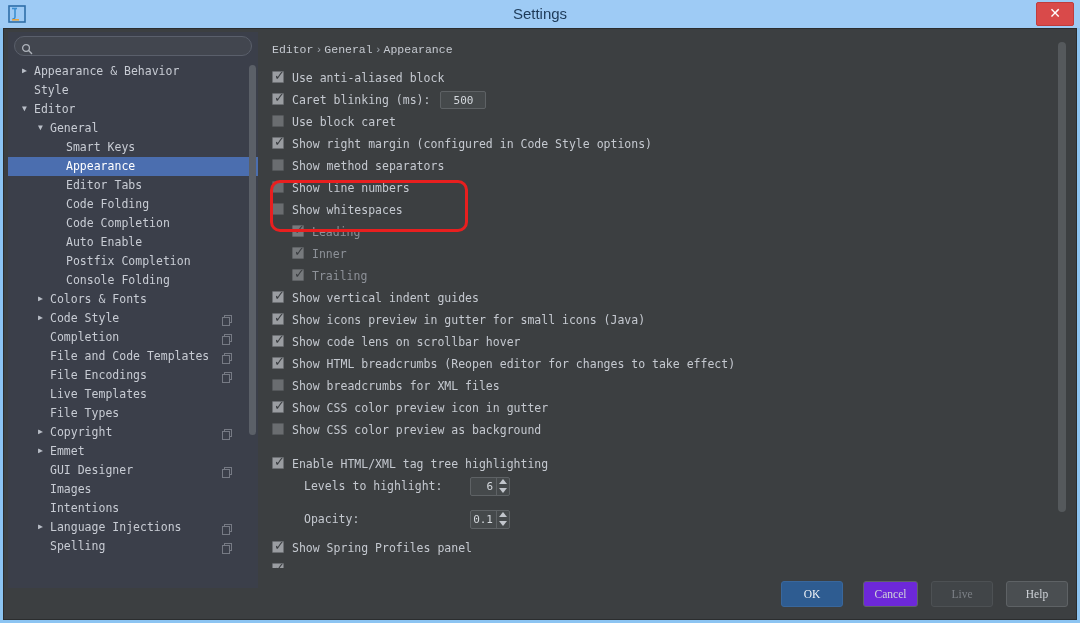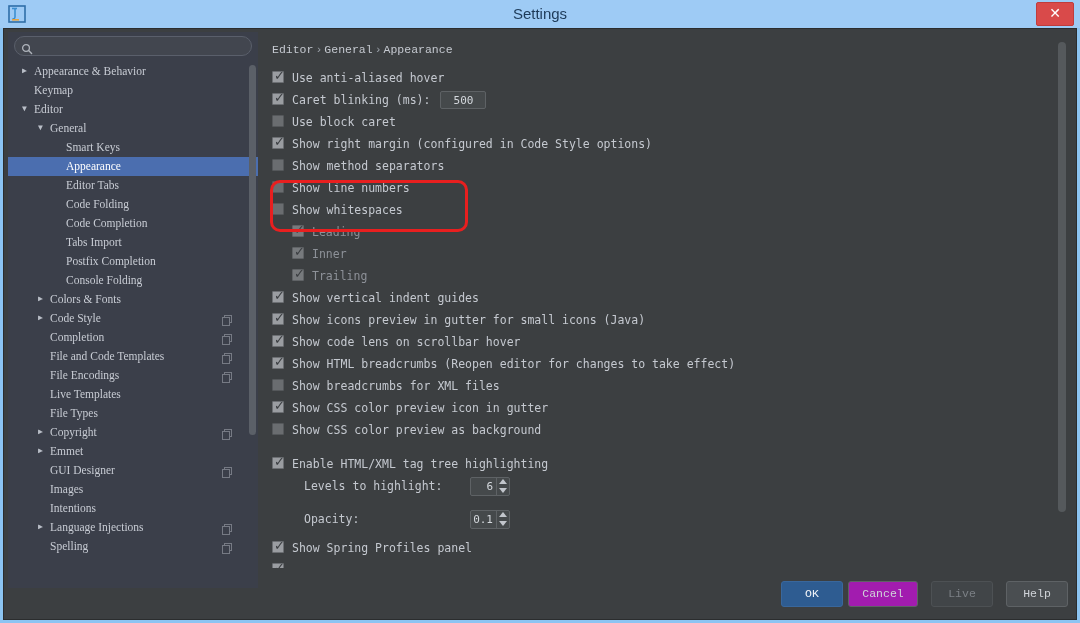--- a/index.html
+++ b/index.html
@@ -55,21 +55,21 @@
     position:relative;height:19px;line-height:19px;white-space:nowrap;
     color:#c8ccd4;font-family:"DejaVu Sans Mono","Liberation Mono",monospace;font-size:11.5px;
     cursor:pointer;
   }
   .tree-row.sel{background:#4b6eaf;color:#ffffff;}
   .tw{
     display:inline-block;width:9px;text-align:center;color:#b9bec7;font-size:8px;
     vertical-align:middle;position:relative;top:-1px;
   }
   .tw.blank{color:transparent;}
-  .tlabel{display:inline-block;vertical-align:middle;font-family:Liberation Serif, serif;}
+  .tlabel{display:inline-block;vertical-align:middle;}
   .pico{
     position:absolute;right:26px;top:4px;width:10px;height:11px;opacity:.42;
   }
   .sb-scroll{
     position:absolute;right:2px;top:30px;width:7px;height:525px;background:transparent;
   }
   .sb-thumb{
     position:absolute;left:0;top:3px;width:7px;height:370px;
     background:#5b6068;border-radius:4px;cursor:pointer;
   }
@@ -144,24 +144,24 @@
     position:absolute;left:266px;top:151px;width:198px;height:52px;
     border:3px solid #e81f1f;border-radius:10px;box-sizing:border-box;
     pointer-events:none;
   }
 
   
   .btnbar{position:absolute;left:0;bottom:4px;width:1074px;height:34px;}
   .btn{
     position:absolute;top:0;height:26px;line-height:24px;box-sizing:border-box;
     border-radius:3px;text-align:center;cursor:pointer;
-    font-family:Liberation Mono, monospace;font-size:11.5px;
+    font-family:Liberation Serif, serif;font-size:11.5px;
   }
   .btn.ok{right:235px;width:62px;background:#2e5c91;border:1px solid #39679c;color:#f0f3f7;}
-  .btn.cancel{right:160px;width:70px;background:#a21caf;border:1px solid #5e6265;color:#d0d4d9;}
+  .btn.cancel{right:160px;width:55px;background:#6d28d9;border:1px solid #5e6265;color:#d0d4d9;}
   .btn.apply{right:85px;width:62px;background:#414548;border:1px solid #4d5154;color:#7c8086;}
   .btn.help{right:10px;width:62px;background:#4a4e51;border:1px solid #5e6265;color:#d0d4d9;}
 </style>
 </head>
 <body>
 
 <div class="window">
 
   <div class="titlebar">
     <div class="app-icon">
@@ -186,29 +186,29 @@
           <svg width="12" height="12" viewBox="0 0 12 12">
             <circle cx="5" cy="5" r="3.4" fill="none" stroke="#aeb3bb" stroke-width="1.3"></circle>
             <path d="M7.6 7.6 L10.6 10.6" stroke="#aeb3bb" stroke-width="1.4" stroke-linecap="round"></path>
           </svg>
         </div>
         <input class="search-input" type="text" placeholder="" style="">
       </div>
 
       <div class="tree" id="tree">
           <div class="tree-row"><span style="display: inline-block; width: 12px;"></span><span class="tw">▶</span><span style="display: inline-block; width: 5px;"></span><span class="tlabel">Appearance &amp; Behavior</span></div>
-          <div class="tree-row"><span style="display: inline-block; width: 12px;"></span><span class="tw blank">▶</span><span style="display: inline-block; width: 5px;"></span><span class="tlabel">Keymap</span></div>
+          <div class="tree-row"><span style="display: inline-block; width: 12px;"></span><span class="tw blank">▶</span><span style="display: inline-block; width: 5px;"></span><span class="tlabel">Style</span></div>
           <div class="tree-row"><span style="display: inline-block; width: 12px;"></span><span class="tw">▼</span><span style="display: inline-block; width: 5px;"></span><span class="tlabel">Editor</span></div>
           <div class="tree-row"><span style="display: inline-block; width: 28px;"></span><span class="tw">▼</span><span style="display: inline-block; width: 5px;"></span><span class="tlabel">General</span></div>
           <div class="tree-row"><span style="display: inline-block; width: 44px;"></span><span class="tw blank">▶</span><span style="display: inline-block; width: 5px;"></span><span class="tlabel">Smart Keys</span></div>
           <div class="tree-row sel"><span style="display: inline-block; width: 44px;"></span><span class="tw blank">▶</span><span style="display: inline-block; width: 5px;"></span><span class="tlabel">Appearance</span></div>
           <div class="tree-row"><span style="display: inline-block; width: 44px;"></span><span class="tw blank">▶</span><span style="display: inline-block; width: 5px;"></span><span class="tlabel">Editor Tabs</span></div>
           <div class="tree-row"><span style="display: inline-block; width: 44px;"></span><span class="tw blank">▶</span><span style="display: inline-block; width: 5px;"></span><span class="tlabel">Code Folding</span></div>
           <div class="tree-row"><span style="display: inline-block; width: 44px;"></span><span class="tw blank">▶</span><span style="display: inline-block; width: 5px;"></span><span class="tlabel">Code Completion</span></div>
-          <div class="tree-row"><span style="display: inline-block; width: 44px;"></span><span class="tw blank">▶</span><span style="display: inline-block; width: 5px;"></span><span class="tlabel">Tabs Import</span></div>
+          <div class="tree-row"><span style="display: inline-block; width: 44px;"></span><span class="tw blank">▶</span><span style="display: inline-block; width: 5px;"></span><span class="tlabel">Auto Enable</span></div>
           <div class="tree-row"><span style="display: inline-block; width: 44px;"></span><span class="tw blank">▶</span><span style="display: inline-block; width: 5px;"></span><span class="tlabel">Postfix Completion</span></div>
           <div class="tree-row"><span style="display: inline-block; width: 44px;"></span><span class="tw blank">▶</span><span style="display: inline-block; width: 5px;"></span><span class="tlabel">Console Folding</span></div>
           <div class="tree-row"><span style="display: inline-block; width: 28px;"></span><span class="tw">▶</span><span style="display: inline-block; width: 5px;"></span><span class="tlabel">Colors &amp; Fonts</span></div>
           <div class="tree-row"><span style="display: inline-block; width: 28px;"></span><span class="tw">▶</span><span style="display: inline-block; width: 5px;"></span><span class="tlabel">Code Style</span><span class="pico"><svg width="10" height="11" viewBox="0 0 10 11">
                 <rect x="2.5" y="0.5" width="7" height="7" fill="none" stroke="#c8ccd4" stroke-width="1"></rect>
                 <rect x="0.5" y="2.5" width="7" height="8" fill="#3b3f4a" stroke="#c8ccd4" stroke-width="1"></rect>
               </svg></span></div>
           <div class="tree-row"><span style="display: inline-block; width: 28px;"></span><span class="tw blank">▶</span><span style="display: inline-block; width: 5px;"></span><span class="tlabel">Completion</span><span class="pico"><svg width="10" height="11" viewBox="0 0 10 11">
                 <rect x="2.5" y="0.5" width="7" height="7" fill="none" stroke="#c8ccd4" stroke-width="1"></rect>
                 <rect x="0.5" y="2.5" width="7" height="8" fill="#3b3f4a" stroke="#c8ccd4" stroke-width="1"></rect>
@@ -247,21 +247,21 @@
       <div class="sb-scroll">
         <div class="sb-thumb"></div>
       </div>
     </div>
 
     <div class="content">
 
       <div class="breadcrumb" id="breadcrumb"><span>Editor</span><span class="bsep">›</span><span>General</span><span class="bsep">›</span><span>Appearance</span></div>
 
       <div class="opts" id="opts">
-          <div class="opt"><span class="cb"><span class="tick">✓</span></span><span class="olabel">Use anti-aliased hover</span></div>
+          <div class="opt"><span class="cb"><span class="tick">✓</span></span><span class="olabel">Use anti-aliased block</span></div>
           <div class="opt"><span class="cb"><span class="tick">✓</span></span><span class="olabel">Caret blinking (ms):</span><span class="txtfield">500</span></div>
           <div class="opt"><span class="cb off"></span><span class="olabel">Use block caret</span></div>
           <div class="opt"><span class="cb"><span class="tick">✓</span></span><span class="olabel">Show right margin (configured in Code Style options)</span></div>
           <div class="opt"><span class="cb off"></span><span class="olabel">Show method separators</span></div>
           <div class="opt"><span class="cb off"></span><span class="olabel">Show line numbers</span></div>
           <div class="opt"><span class="cb off"></span><span class="olabel">Show whitespaces</span></div>
           <div class="opt indent"><span class="cb dis"><span class="tick">✓</span></span><span class="olabel dim">Leading</span></div>
           <div class="opt indent"><span class="cb dis"><span class="tick">✓</span></span><span class="olabel dim">Inner</span></div>
           <div class="opt indent"><span class="cb dis"><span class="tick">✓</span></span><span class="olabel dim">Trailing</span></div>
           <div class="opt"><span class="cb"><span class="tick">✓</span></span><span class="olabel">Show vertical indent guides</span></div>

